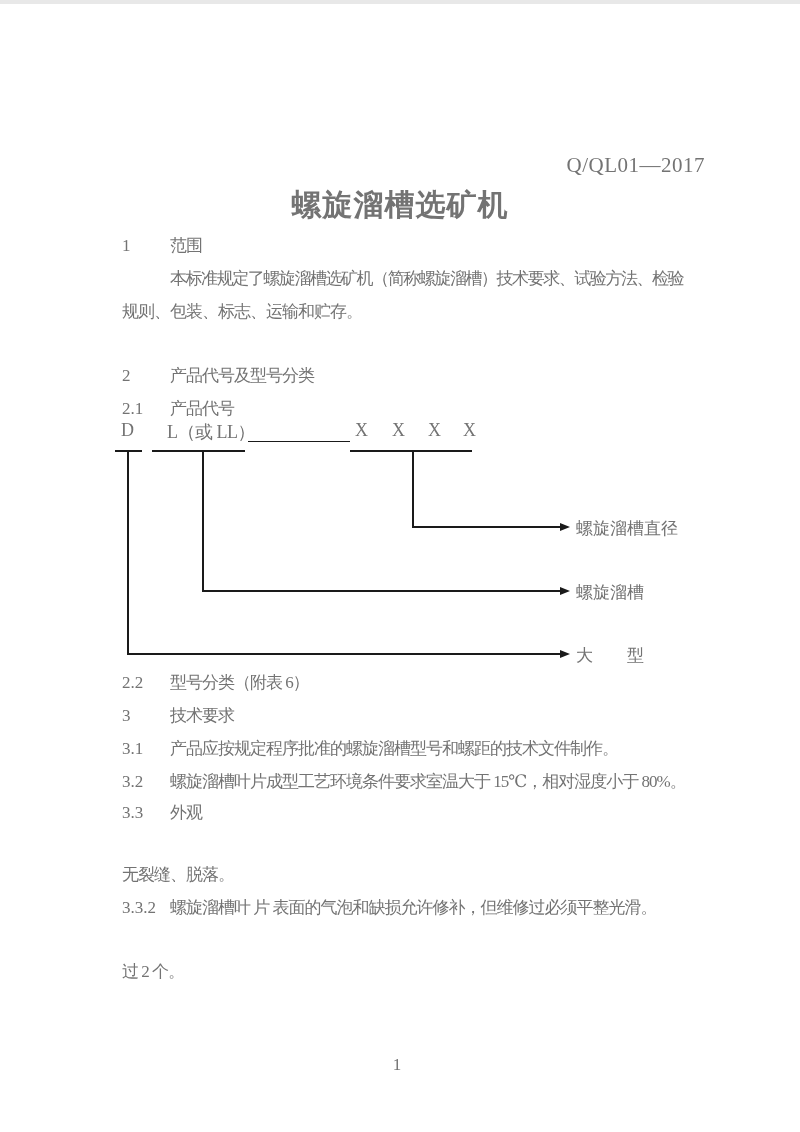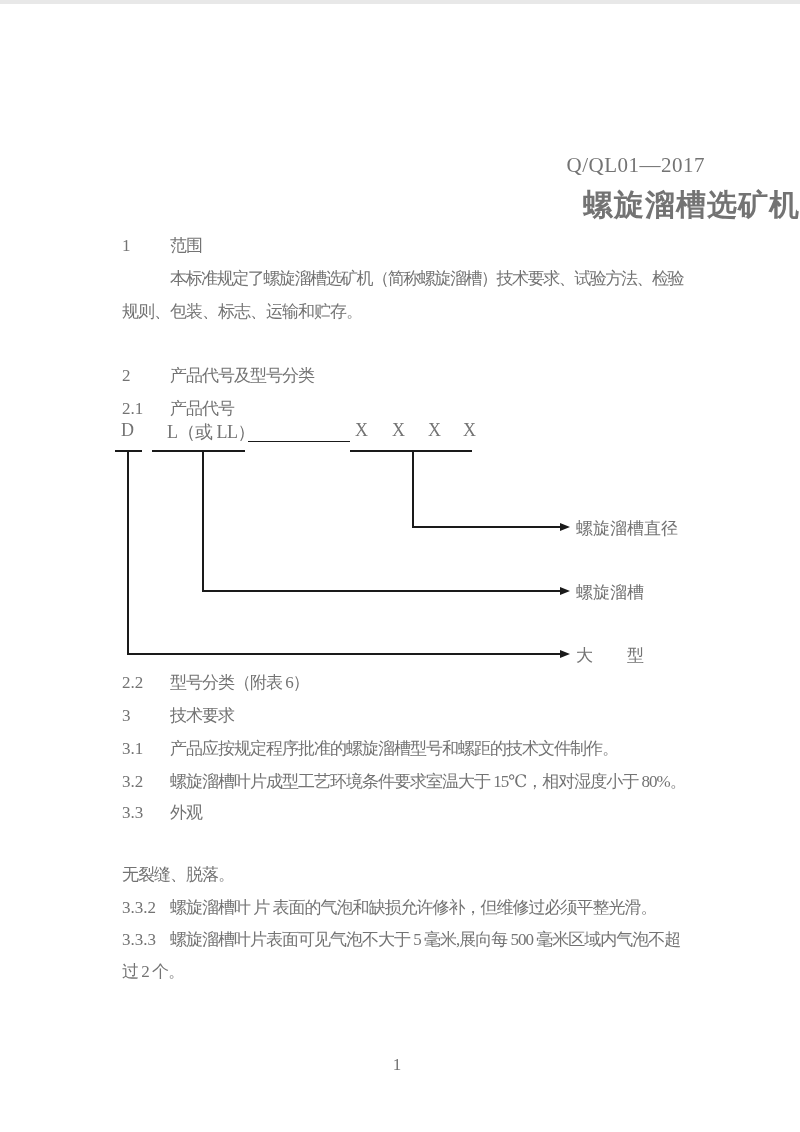--- a/index.html
+++ b/index.html
@@ -11,21 +11,21 @@
     font-family:"Liberation Serif","DejaVu Serif",serif;
     color:#737373;
     overflow:hidden;
   }
   .header-code{
     position:absolute;top:149px;right:95px;
     font-size:21px;letter-spacing:0.5px;
   }
   .doc-title{
     position:absolute;top:181px;left:0;right:0;
-    text-align:right;font-size:30px;font-weight:bold;
+    text-align:center;font-size:30px;font-weight:bold;
     letter-spacing:1px;
   }
   .line{
     position:absolute;left:122px;
     font-size:17px;line-height:22px;height:22px;
     letter-spacing:-1px;white-space:pre;
   }
   .line .num{display:inline-block;min-width:48px;letter-spacing:0;}
   .indent{left:170px;}
   .tight{letter-spacing:-1.45px;}
@@ -90,18 +90,17 @@
     <div class="diag-label" style="left:576px;top:640px">大　　型</div>
   </div>
 
   <div class="line" style="top:668px"><span class="num">2.2</span><span>型号分类（附表 6）</span></div>
   <div class="line" style="top:701px"><span class="num">3</span><span>技术要求</span></div>
   <div class="line" style="top:734px"><span class="num">3.1</span><span>产品应按规定程序批准的螺旋溜槽型号和螺距的技术文件制作。</span></div>
   <div class="line" style="top:767px"><span class="num">3.2</span><span>螺旋溜槽叶片成型工艺环境条件要求室温大于 15℃，相对湿度小于 80%。</span></div>
   <div class="line" style="top:798px"><span class="num">3.3</span><span>外观</span></div>
   <div class="line" style="top:860px">无裂缝、脱落。</div>
   <div class="line" style="top:893px"><span class="num">3.3.2</span><span>螺旋溜槽叶 片 表面的气泡和缺损允许修补，但维修过必须平整光滑。</span></div>
-  <div class="line" style="top:925px"><span class="num">3.3.3</span><span>螺旋溜槽叶片表面可见气泡不大于 5 毫米,展向每 500 毫米区域内气泡不超</span></div>
   <div class="line" style="top:957px">过 2 个。</div>
 
   <div class="page-number">1</div>
 
 </div>
 
 </body></html>

